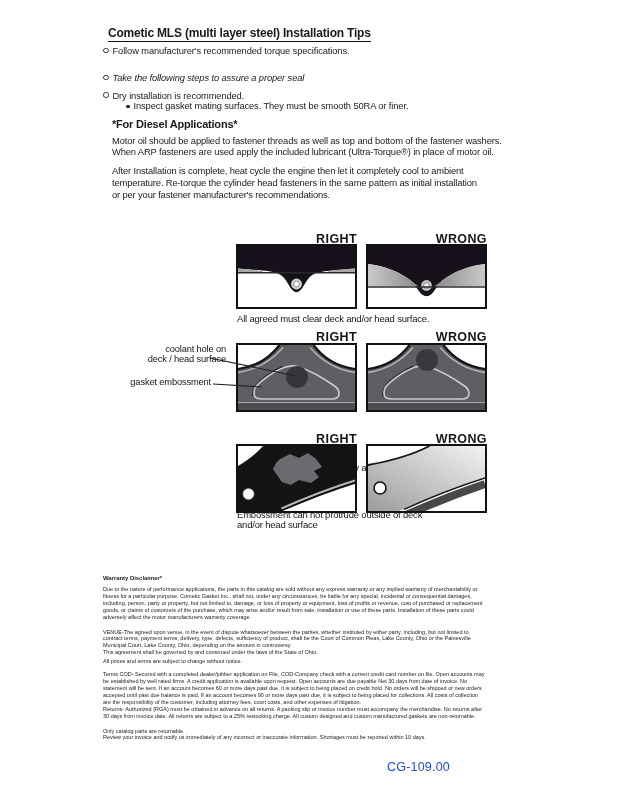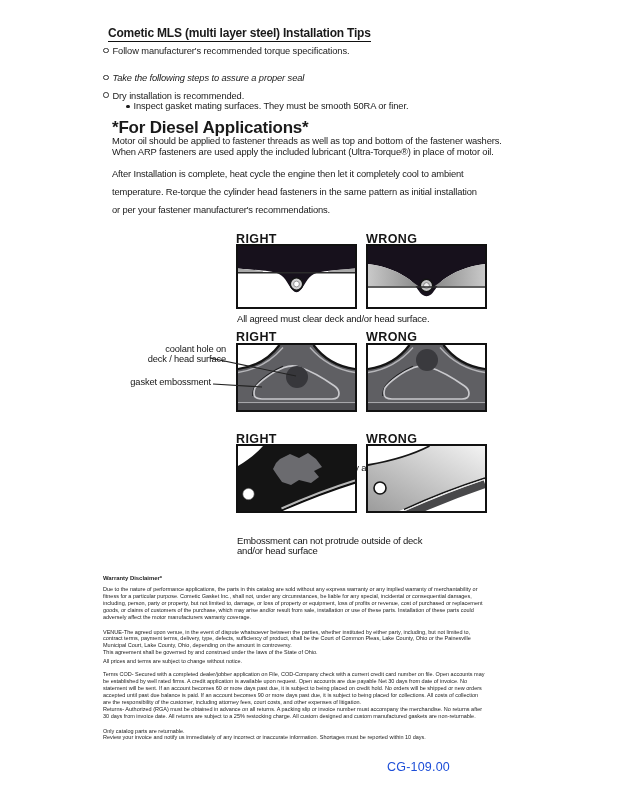--- a/index.html
+++ b/index.html
@@ -11,24 +11,24 @@
   .abs{position:absolute;}
   .title{
     left:108px;top:26px;font-size:12px;font-weight:bold;letter-spacing:-0.2px;
     border-bottom:1.5px solid #111;padding-bottom:1px;
   }
   .bullet-line{font-size:9.3px;letter-spacing:-0.1px;white-space:nowrap;}
   .o-dot{display:inline-block;width:3.5px;height:3.5px;border:1px solid #333;border-radius:50%;
     margin-right:4px;vertical-align:1px;}
   .f-dot{display:inline-block;width:3.5px;height:3.5px;background:#1a1a1a;border-radius:50%;
     margin-right:4px;vertical-align:1px;}
-  .h2{font-size:17px;font-weight:bold;letter-spacing:-0.2px;text-align:center;}
+  .h2{font-size:11px;font-weight:bold;letter-spacing:-0.2px;text-align:center;}
   .para{font-size:9.4px;letter-spacing:-0.15px;line-height:11.2px;}
   .pre{white-space:pre-line;}
-  .rw-label{width:121px;text-align:left;font-size:12.5px;font-weight:bold;letter-spacing:0.4px;color:#161616;}
+  .rw-label{width:121px;text-align:right;font-size:12.5px;font-weight:bold;letter-spacing:0.4px;color:#161616;}
   .dbox{width:121px;}
   .dbox svg{display:block;}
   .caption{font-size:9.5px;letter-spacing:-0.2px;line-height:10.3px;color:#161616;}
   .side-label{font-size:9.3px;letter-spacing:-0.15px;line-height:10.4px;text-align:right;color:#161616;}
   .warr-head{font-size:5.9px;font-weight:bold;}
   .warr{font-size:5.5px;line-height:6.95px;letter-spacing:0;color:#222;}
   .footer-code{font-size:12.5px;letter-spacing:0.2px;color:#1d4ed8;}
   .overlay{pointer-events:none;z-index:5;}
 </style>
 </head>
@@ -39,21 +39,21 @@
   <div class="abs title">Cometic MLS (multi layer steel) Installation Tips</div>
 
   <div class="abs bullet-line" style="left:103px;top:46px;"><span class="o-dot"></span><span>Follow manufacturer's recommended torque specifications.</span></div>
   <div class="abs bullet-line" style="left:103px;top:59.5px;margin-top:31px;"><span class="o-dot"></span><span>Dry installation is recommended.</span></div>
   <div class="abs bullet-line" style="left:103px;top:73px;font-style:italic;"><span class="o-dot"></span><span>Take the following steps to assure a proper seal</span></div>
   <div class="abs bullet-line" style="left:126px;top:101px;"><span class="f-dot"></span><span>Inspect gasket mating surfaces.  They must be smooth 50RA or finer.</span></div>
 
   <div class="abs h2" style="left:112px;top:118px;">*For Diesel Applications*</div>
   <div class="abs para pre" style="left:112px;top:135px;">Motor oil should be applied to fastener threads as well as top and bottom of the fastener washers.
 When ARP fasteners are used apply the included lubricant (Ultra-Torque®) in place of motor oil.</div>
-  <div class="abs para pre" style="left:112px;top:164.5px;line-height:18px;">After Installation is complete, heat cycle the engine then let it completely cool to ambient
+  <div class="abs para pre" style="left:112px;top:164.5px;line-height:12px;">After Installation is complete, heat cycle the engine then let it completely cool to ambient
 temperature. Re-torque the cylinder head fasteners in the same pattern as initial installation
 or per your fastener manufacturer's recommendations.</div>
 
   <div class="abs rw-label" style="left:236px;top:232px;">RIGHT</div>
   <div class="abs rw-label" style="left:366px;top:232px;">WRONG</div>
 
   <div class="abs dbox" style="left:236px;top:243.5px;">
     <svg width="121" height="65" viewBox="0 0 121 65">
       <rect x="1" y="1" width="119" height="63" fill="#ffffff" stroke="#111111" stroke-width="2"></rect>
       <path d="M2,2 H119 V24.5 C98,26.5 86,26.5 78,30 C71,33.5 69,41 64.5,46 Q60.5,50.5 56.5,46 C52,41 50,33.5 43,30 C35,26.5 23,26.5 2,24.5 Z" fill="#17111c"></path>
@@ -160,21 +160,21 @@
       <rect x="1" y="1" width="119" height="67" fill="#ffffff" stroke="#111111" stroke-width="2"></rect>
       <path d="M119,40 C94,48.5 66,59.5 40,71" stroke="#48484a" stroke-width="8" fill="none"></path>
       <path d="M2,21 C22,17.5 46,11 63.5,2 L119,2 L119,34 C94,42 66,52.5 40,64 L31,68 L2,68 Z" fill="url(#g3)"></path>
       <path d="M2,21 C22,17.5 46,11 63.5,2" stroke="#161616" stroke-width="1.8" fill="none"></path>
       <path d="M119,34 C94,42 66,52.5 38,65.5" stroke="#161616" stroke-width="1.5" fill="none"></path>
       <path d="M119,35.4 C94,43.4 66,53.9 38,66.9" stroke="#dddddd" stroke-width="0.8" fill="none"></path>
       <circle cx="14" cy="44" r="6" fill="#ffffff" stroke="#141414" stroke-width="1.6"></circle>
       <rect x="1" y="1" width="119" height="67" fill="none" stroke="#111111" stroke-width="2"></rect>
     </svg>
   </div>
-  <div class="abs caption pre" style="left:237px;top:536px;">Embossment can not protrude outside of deck
+  <div class="abs caption pre" style="left:237px;top:510px;">Embossment can not protrude outside of deck
 and/or head surface</div>
 
   <div class="abs warr-head" style="left:103px;top:574.5px;">Warranty Disclaimer*</div>
   <div class="abs warr pre" style="left:103px;top:586px;">Due to the nature of performance applications, the parts in this catalog are sold without any express warranty or any implied warranty of merchantability or
 fitness for a particular purpose.  Cometic Gasket Inc., shall not, under any circumstances, be liable for any special, incidental or consequential damages,
 including, person, party or property, but not limited to, damage, or loss of property or equipment, loss of profits or revenue, cost of purchased or replacement
 goods, or claims of customers of the purchase, which may arise and/or result from sale, installation or use of these parts.  Installation of these parts could
 adversely affect the motor manufacturers warranty coverage.</div>
   <div class="abs warr pre" style="left:103px;top:628.5px;">VENUE-The agreed upon venue, in the event of dispute whatsoever between the parties, whether instituted by either party, including, but not limited to,
 contract terms, payment terms, delivery, type, defects, sufficiency of product, shall be the Court of Common Pleas, Lake County, Ohio or the Painesville

